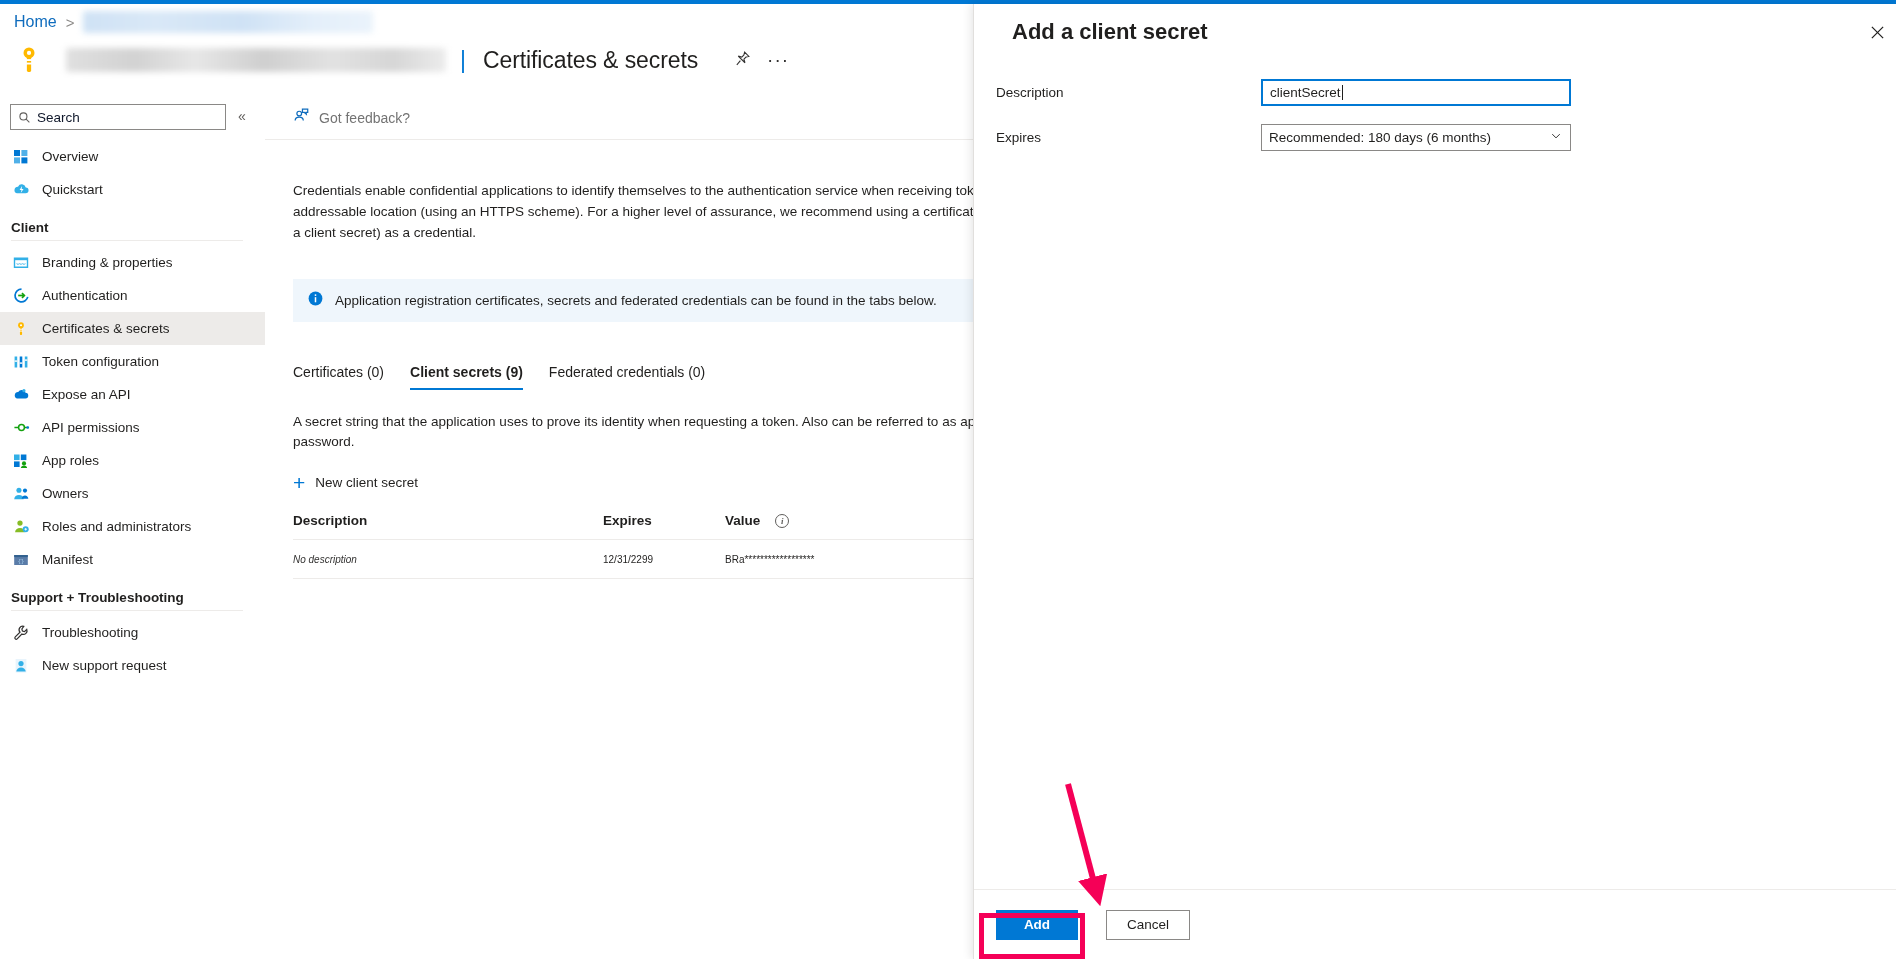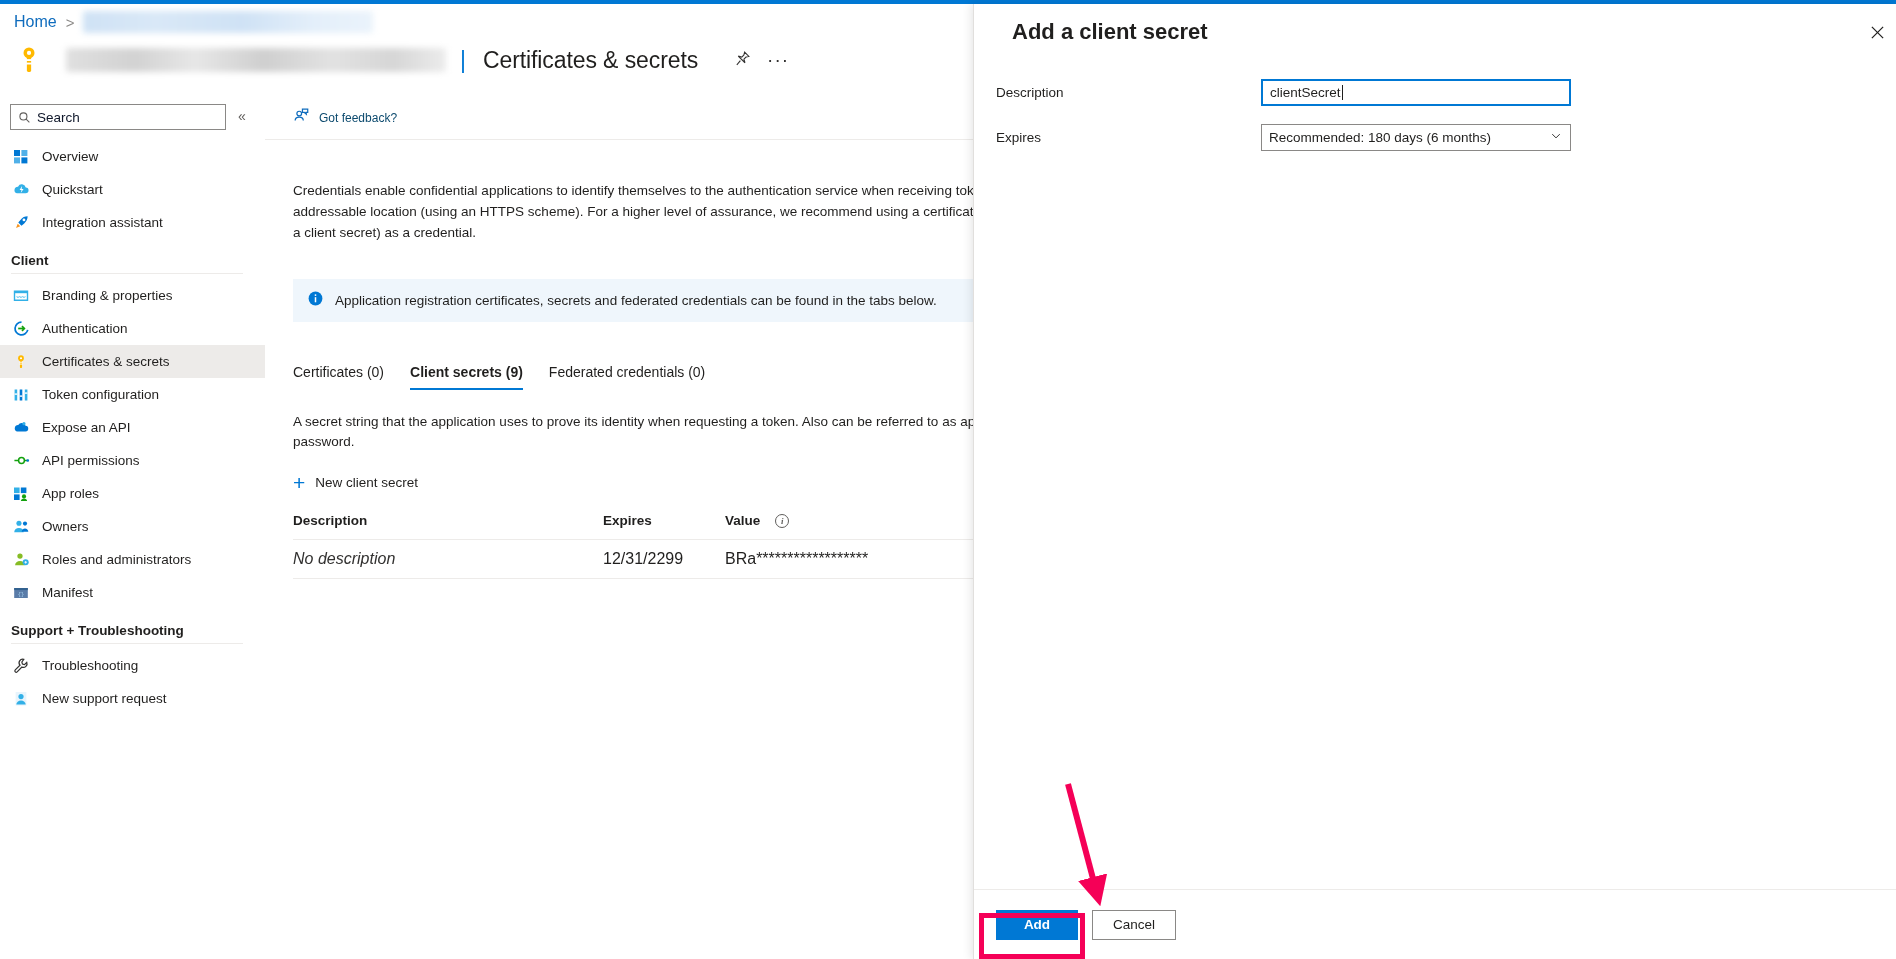--- a/index.html
+++ b/index.html
@@ -77,21 +77,21 @@
   .navrule { height:1px; background:#edebe9; margin:0 22px 5px 11px; }
 
   
   .main { position:absolute; left:265px; top:96px; width:1631px; height:863px; background:#fff; }
   .main-toolbar {
     position:absolute; left:0; top:0; width:100%; height:44px;
     display:flex; align-items:center; padding-left:28px; gap:9px;
     border-bottom:1px solid #edebe9;
   }
   .feedback-link { display:flex; align-items:center; gap:9px; cursor:pointer; }
-  .feedback-link .flabel { font-size:12px; color:#0c4a6e; }
+  .feedback-link .flabel { font-size:14px; color:#737373; }
 
   .content { position:absolute; left:0; top:44px; width:100%; }
   .intro-para {
     margin:40px 0 0 28px; width:760px;
     font-size:13.5px; line-height:21px; color:#201f1e;
   }
   .infobar {
     margin:36px 0 0 28px; width:760px; min-height:42px;
     background:#eff6fc; display:flex; align-items:center; gap:11px;
     padding:11px 14px;
@@ -113,21 +113,21 @@
   }
   .newsecret {
     margin:22px 0 0 28px; display:flex; align-items:center; gap:10px;
     cursor:pointer; width:180px;
   }
   .newsecret .plus { color:#0078d4; font-size:21px; line-height:17px; font-weight:300; }
   .newsecret .nlabel { font-size:13.5px; color:#201f1e; }
 
   .table { margin:22px 0 0 28px; width:900px; }
   .thead { display:flex; font-size:13.5px; font-weight:700; color:#201f1e; padding-bottom:11px; }
-  .tr { display:flex; font-size:16px; color:#201f1e; align-items:center; height:40px; border-top:1px solid #edebe9; border-bottom:1px solid #edebe9; }
+  .tr { display:flex; font-size:10px; color:#201f1e; align-items:center; height:40px; border-top:1px solid #edebe9; border-bottom:1px solid #edebe9; }
   .c-desc { width:310px; }
   .c-exp  { width:122px; }
   .c-val  { width:300px; display:flex; align-items:center; gap:15px; }
   .tr .c-desc { font-style:italic; color:#323130; }
   .info-circle {
     display:inline-flex; align-items:center; justify-content:center;
     width:14px; height:14px; border:1px solid #605e5c; border-radius:50%;
     font-size:9px; color:#605e5c; font-style:italic; font-family:"Liberation Serif", serif;
   }
 
@@ -157,21 +157,21 @@
   .caret { display:inline-block; width:1px; height:15px; background:#201f1e; margin-left:1px; }
   .selectbox {
     width:310px; height:27px; border:1px solid #8a8886; background:#fff;
     display:flex; align-items:center; padding:0 8px 0 7px;
     font-size:13.5px; color:#201f1e;
   }
   .selectbox .chev { margin-left:auto; font-size:12px; color:#201f1e; }
 
   .blade-footer {
     position:absolute; left:0; bottom:0; width:100%; height:70px;
-    border-top:1px solid #edebe9; display:flex; align-items:center; padding-left:22px; gap:14px;
+    border-top:1px solid #edebe9; display:flex; align-items:center; padding-left:22px; gap:28px;
   }
   .btn-primary {
     width:82px; height:30px; background:#0078d4; color:#fff;
     font-size:13.5px; font-weight:700; border:none; cursor:pointer;
     display:flex; align-items:center; justify-content:center;
     font-family:"Liberation Sans", sans-serif;
   }
   .btn-default {
     width:84px; height:30px; background:#fff; color:#201f1e;
     font-size:13.5px; border:1px solid #8a8886; cursor:pointer;
@@ -252,30 +252,20 @@
       <div class="navitem">
         <span class="ico">
           <svg width="17" height="17" viewBox="0 0 18 18">
             <path d="M4 13h9.2a3.1 3.1 0 0 0 .3-6.2A4.4 4.4 0 0 0 5.3 6 3.6 3.6 0 0 0 4 13z" fill="#32b0e7"></path>
             <path d="M9.6 5.2 7 9.4h2l-.8 3.3 3-4.3h-2z" fill="#fff"></path>
           </svg>
         </span>
         <span>Quickstart</span>
       </div>
 
-      <div class="navitem">
-        <span class="ico">
-          <svg width="17" height="17" viewBox="0 0 18 18">
-            <path d="M15.5 2.5c-3 0-5.6 1.3-7.4 3.5L5.6 9l3.4 3.4 2.9-2.4c2.2-1.9 3.6-4.5 3.6-7.5z" fill="#0078d4"></path>
-            <circle cx="11.6" cy="6.3" r="1.5" fill="#fff"></circle>
-            <path d="M5 10.3 3.2 14.8 7.7 13z" fill="#f7941f"></path>
-          </svg>
-        </span>
-        <span>Integration assistant</span>
-      </div>
 
       <div class="navgroup">Client</div>
       <div class="navrule"></div>
 
       <div class="navitem">
         <span class="ico">
           <svg width="16" height="16" viewBox="0 0 16 16">
             <rect x="0.8" y="2.5" width="14.4" height="10.5" fill="#32b0e7"></rect>
             <rect x="2.2" y="5.2" width="11.6" height="6.3" fill="#fff"></rect>
             <text x="8" y="10" font-size="4.2" fill="#32b0e7" text-anchor="middle" font-family="Liberation Sans">www</text>

